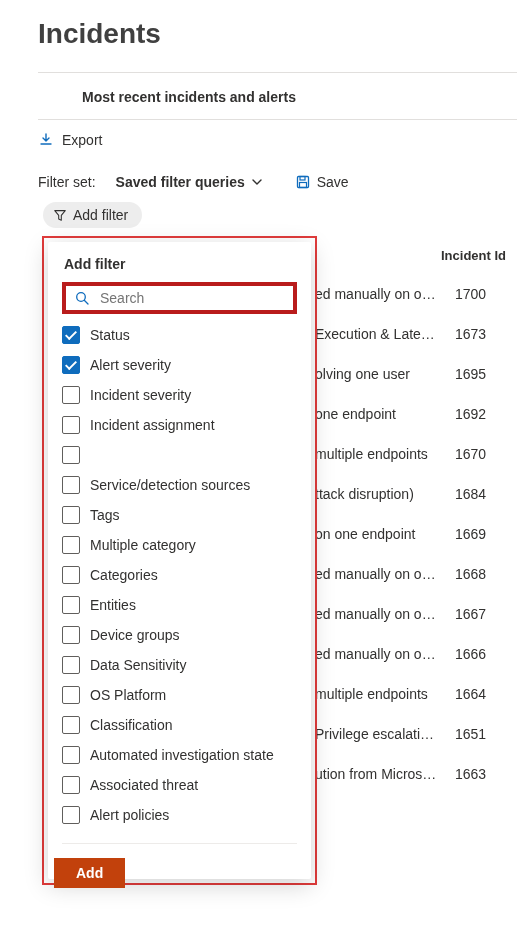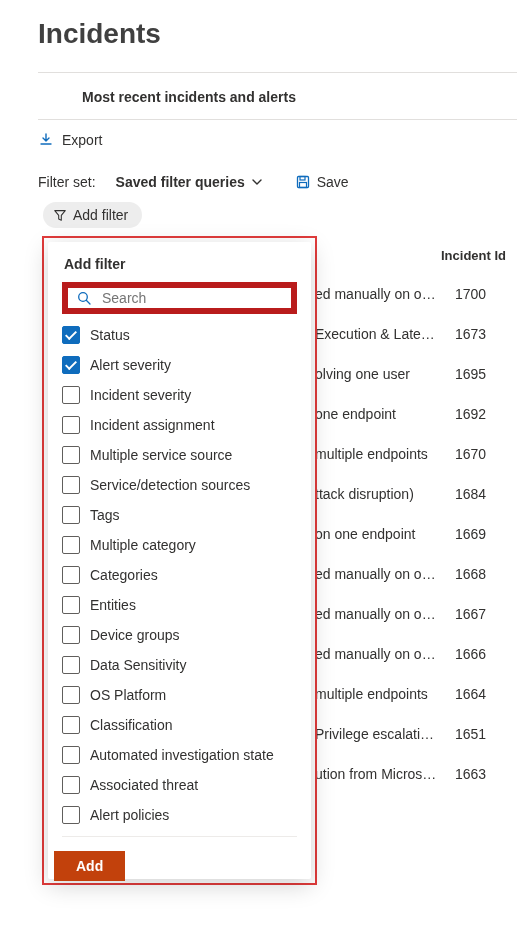--- a/index.html
+++ b/index.html
@@ -117,37 +117,37 @@
     border-radius: 2px;
     padding: 14px 0 0 0;
   }
   .popover-title {
     font-size: 14px;
     font-weight: 600;
     margin: 0 16px 10px 16px;
   }
   .search-box {
     margin: 0 14px 6px 14px;
-    border: 6px solid #b91c1c;
+    border: 4px solid #b91c1c;
     height: 32px;
     display: flex;
     align-items: center;
     padding: 0 8px;
     gap: 8px;
   }
   .search-box input {
     border: none; outline: none;
     font-size: 14px; width: 100%;
     font-family: inherit;
     color: #605e5c;
   }
   .filter-list {
     margin: 4px 14px 0 14px;
     border-bottom: 1px solid #edebe9;
-    padding-bottom: 6px;
+    padding-bottom: 13px;
   }
   .filter-item {
     display: flex;
     align-items: center;
     gap: 10px;
     height: 30px;
     font-size: 14px;
     cursor: pointer;
   }
   .cb {
@@ -317,21 +317,20 @@
           <div class="filter-item">
             <span class="cb"></span>
             <span>Incident severity</span>
           </div>
           <div class="filter-item">
             <span class="cb"></span>
             <span>Incident assignment</span>
           </div>
           <div class="filter-item">
             <span class="cb"></span>
-            <span>Multiple service source</span>
           </div>
           <div class="filter-item">
             <span class="cb"></span>
             <span>Service/detection sources</span>
           </div>
           <div class="filter-item">
             <span class="cb"></span>
             <span>Tags</span>
           </div>
           <div class="filter-item">

